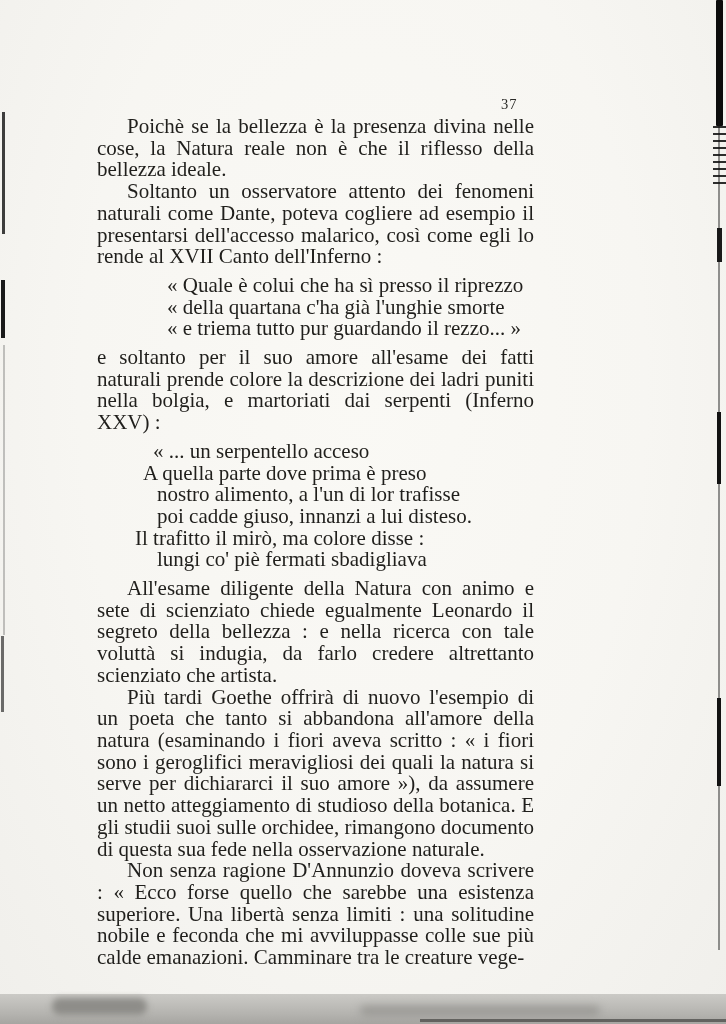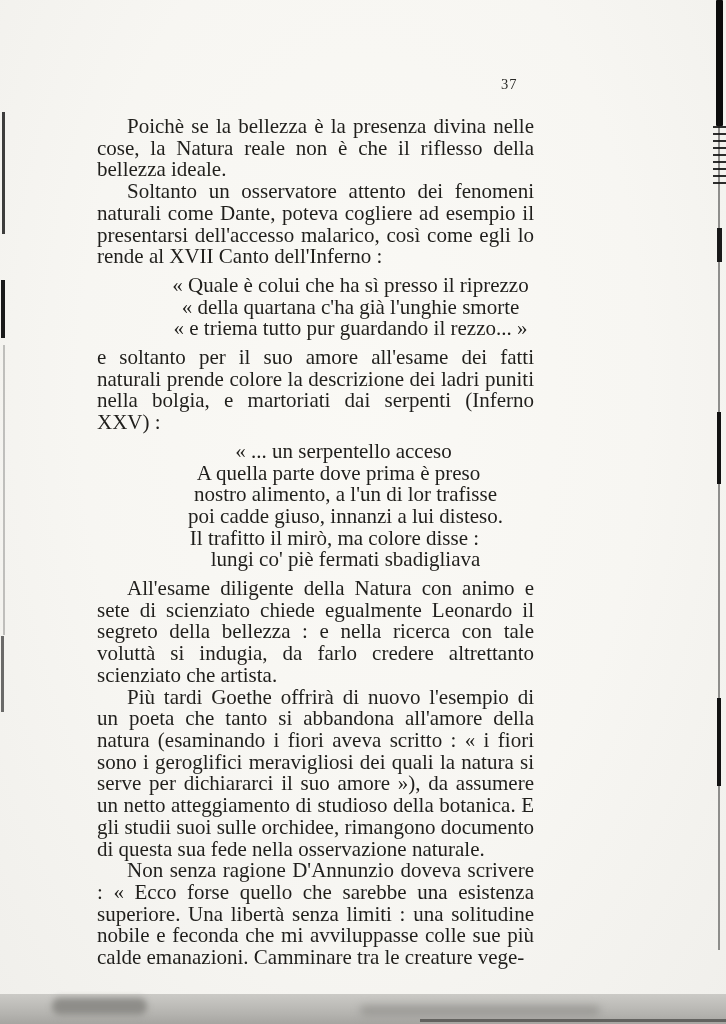--- a/index.html
+++ b/index.html
@@ -7,31 +7,31 @@
     width: 726px; height: 1024px;
     position: relative; overflow: hidden;
     background: #eceae6;
     font-family: "Liberation Serif", serif;
   }
   .paper {
     position: absolute; inset: 0;
     background: radial-gradient(ellipse at 50% 38%, #faf9f5 0%, #f7f6f2 55%, #f0efeb 100%);
   }
   .page-number {
-    position: absolute; top: 76px; left: 501px;
+    position: absolute; top: 96px; left: 501px;
     font-size: 14.5px; color: #2a2a27; letter-spacing: 1px;
   }
   .content {
     position: absolute; left: 97px; top: 116px; width: 437px;
     color: #201f1c; font-size: 21px; line-height: 21.7px;
     text-align: justify; hyphens: auto;
   }
   .content p { margin: 0; }
   p.ind { text-indent: 30px; }
-  .poem { margin: 7px 0 7px 0; text-align: center; }
+  .poem { margin: 7px 0 7px 0; text-align: left; }
   .poem-1 { padding-left: 70px; }
   .poem-2 { padding-left: 38px; }
   .vline { white-space: nowrap; }
   .i0 { margin-left: 0; }
   .i8 { margin-left: 8px; }
   .i18 { margin-left: 18px; }
   .i22 { margin-left: 22px; }
   .i30 { margin-left: 30px; }
 
   

